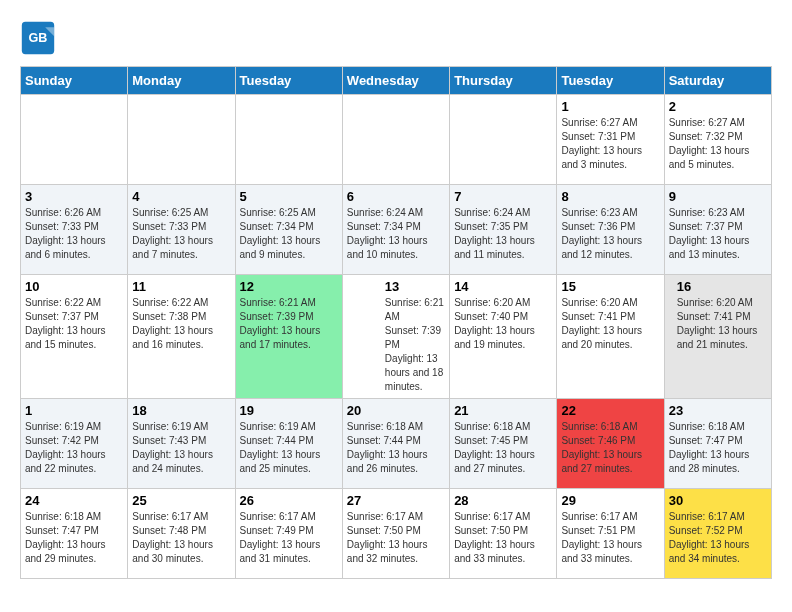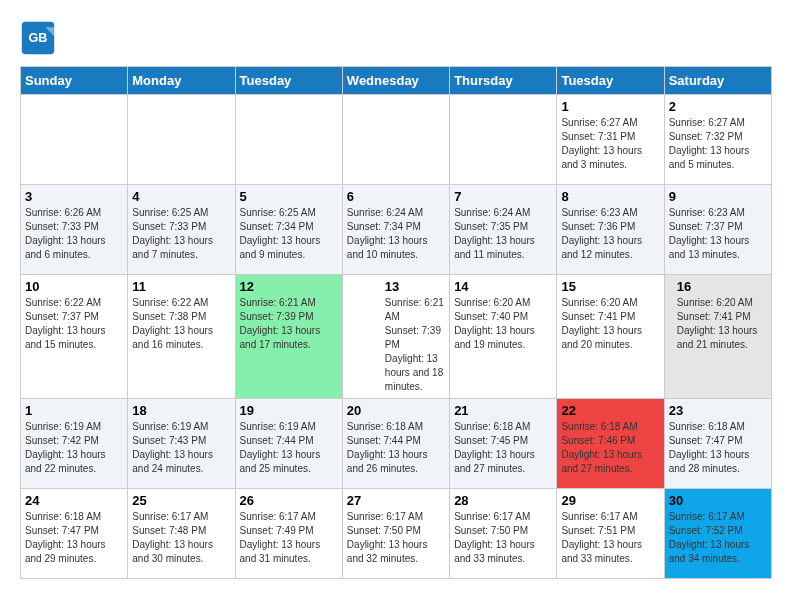--- a/index.html
+++ b/index.html
@@ -301,21 +301,21 @@
           <div class="day-info" style="white-space: pre-line;">Sunrise: 6:17 AM
 Sunset: 7:50 PM
 Daylight: 13 hours and 33 minutes.</div>
         </td>
         <td style="background: rgb(255, 255, 255);">
           <span class="day-number">29</span>
           <div class="day-info" style="white-space: pre-line;">Sunrise: 6:17 AM
 Sunset: 7:51 PM
 Daylight: 13 hours and 33 minutes.</div>
         </td>
-        <td style="background: #0ea5e9;">
+        <td style="background: #fde047;">
           <span class="day-number">30</span>
           <div class="day-info" style="white-space: pre-line;">Sunrise: 6:17 AM
 Sunset: 7:52 PM
 Daylight: 13 hours and 34 minutes.</div>
         </td>
       </tr>
     </tbody>
 </table>
 
 </body></html>

